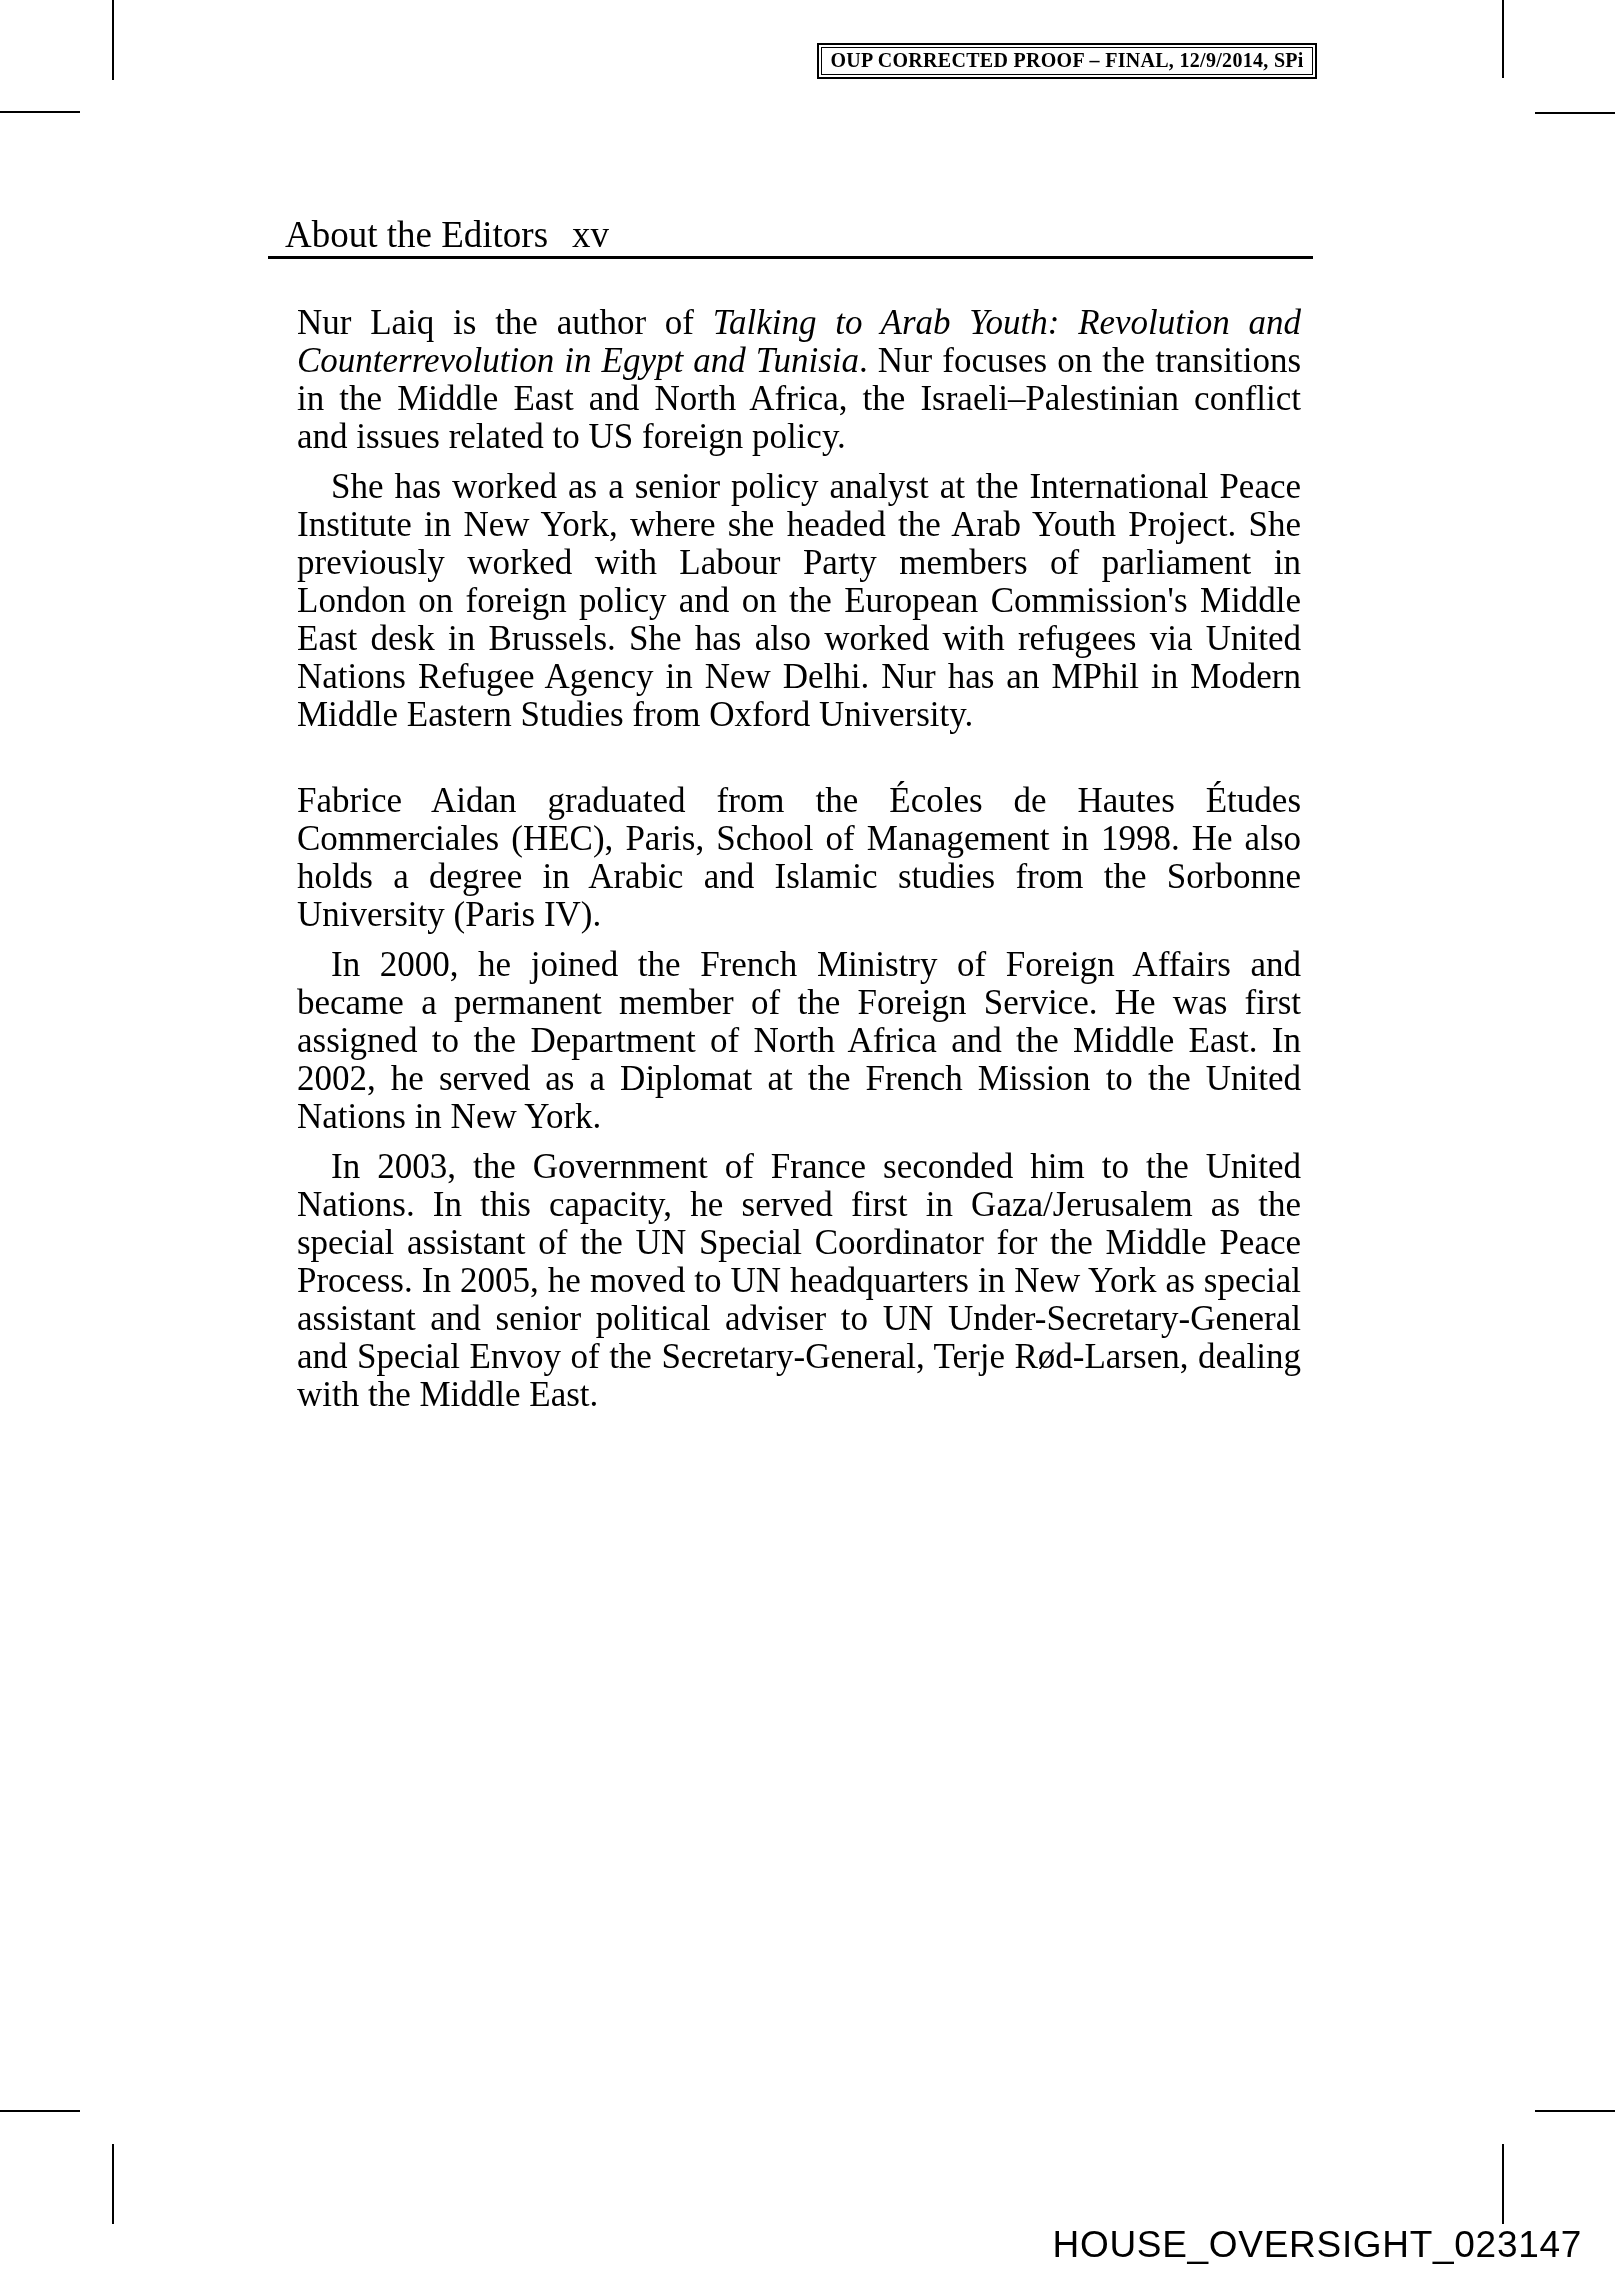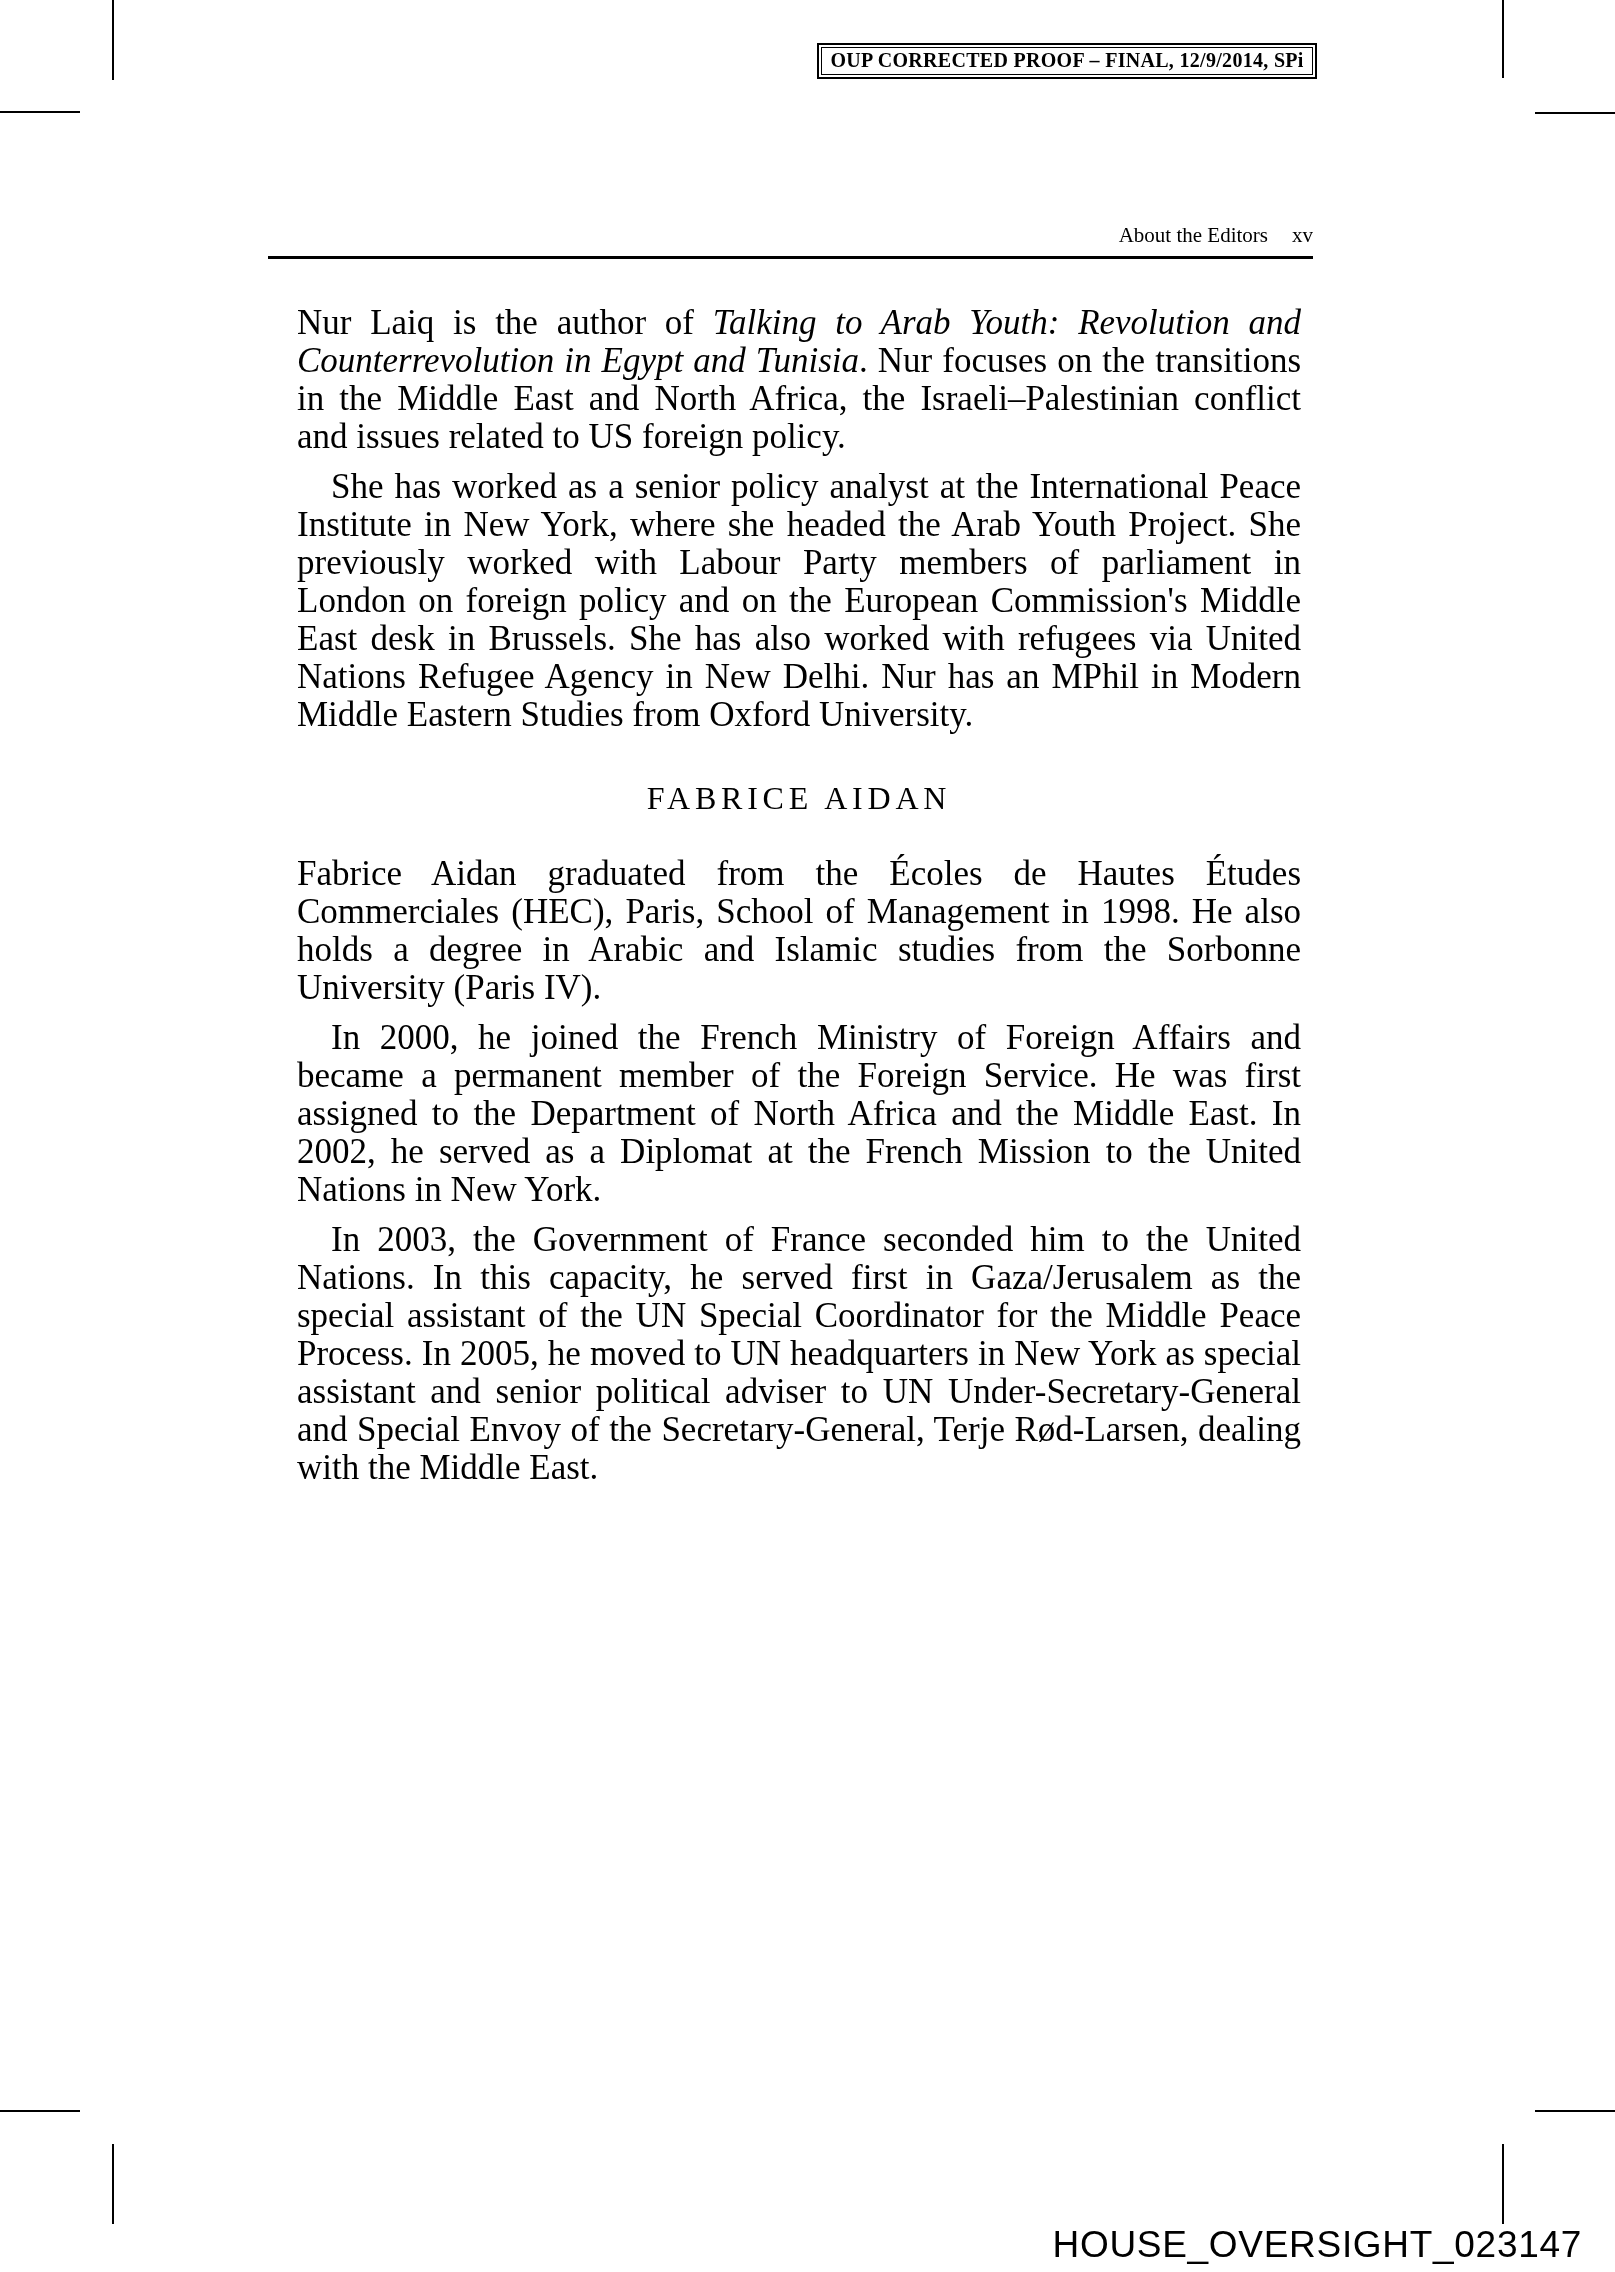--- a/index.html
+++ b/index.html
@@ -32,22 +32,22 @@
     font-size: 20px;
     line-height: 22px;
     white-space: nowrap;
     letter-spacing: 0.3px;
   }
 
   
   .running-header {
     position: absolute;
     left: 285px; top: 220px; width: 1028px;
-    text-align: right;
-    font-size: 21px;
+    text-align: left;
+    font-size: 37px;
     line-height: 30px;
     white-space: nowrap;
   }
   .running-header .page-number { margin-left: 24px; }
   .header-rule {
     position: absolute;
     left: 268px; top: 256px;
     width: 1045px; height: 2.8px;
     background: #000;
   }
@@ -107,21 +107,20 @@
   <span>About the Editors</span><span class="page-number">xv</span>
 </div>
 <div class="header-rule"></div>
 
 <div class="content">
     <section class="doc-section">
       <p class="body-para"><span>Nur Laiq is the author of </span><em>Talking to Arab Youth: Revolution and Counterrevolution in Egypt and Tunisia</em><span>. Nur focuses on the transitions in the Middle East and North Africa, the Israeli–Palestinian conflict and issues related to US foreign policy.</span></p>
       <p class="body-para indent"><span>She has worked as a senior policy analyst at the International Peace Institute in New York, where she headed the Arab Youth Project. She previously worked with Labour Party members of parliament in London on foreign policy and on the European Commission's Middle East desk in Brussels. She has also worked with refugees via United Nations Refugee Agency in New Delhi. Nur has an MPhil in Modern Middle Eastern Studies from Oxford University.</span></p>
     </section>
     <section class="doc-section">
-      <h2 class="section-heading">FABRICE AIDAN</h2>
       <p class="body-para"><span>Fabrice Aidan graduated from the Écoles de Hautes Études Commerciales (HEC), Paris, School of Management in 1998. He also holds a degree in Arabic and Islamic studies from the Sorbonne University (Paris IV).</span></p>
       <p class="body-para indent"><span>In 2000, he joined the French Ministry of Foreign Affairs and became a permanent member of the Foreign Service. He was first assigned to the Department of North Africa and the Middle East.  In 2002, he served as a Diplomat at the French Mission to the United Nations in New York.</span></p>
       <p class="body-para indent"><span>In 2003, the Government of France seconded him to the United Nations. In this capacity, he served first in Gaza/Jerusalem as the special assistant of the UN Special Coordinator for the Middle Peace Process. In 2005, he moved to UN headquarters in New York as special assistant and senior political adviser to UN Under-Secretary-General and Special Envoy of the Secretary-General, Terje Rød-Larsen, dealing with the Middle East.</span></p>
     </section>
   </div>
 
 <div class="watermark">HOUSE_OVERSIGHT_023147</div>
 
 
 </body></html>

